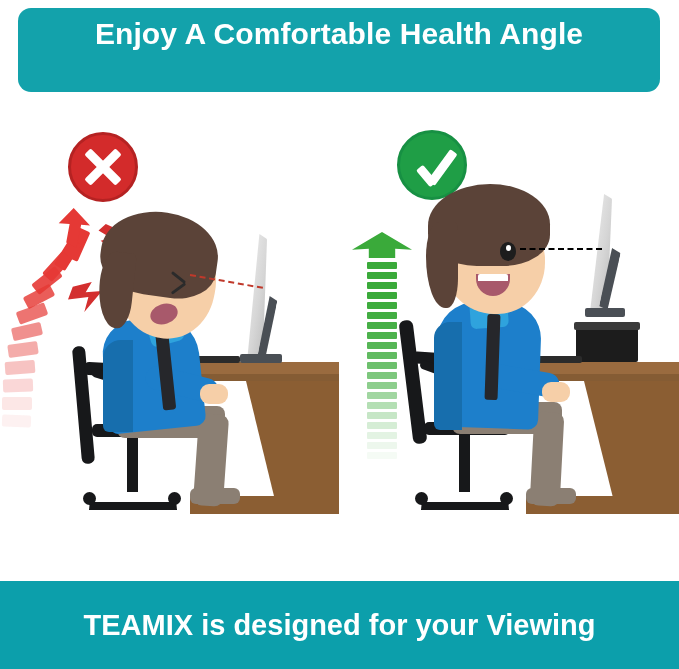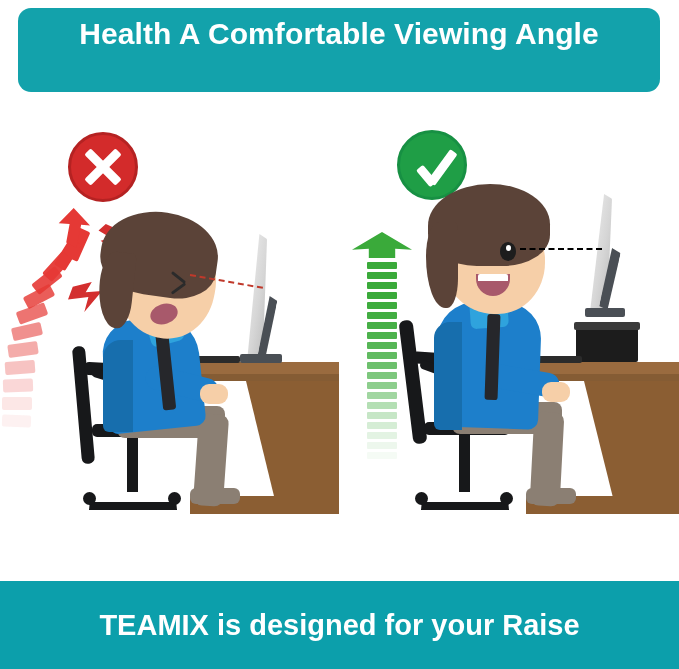--- a/index.html
+++ b/index.html
@@ -92,21 +92,21 @@
   .bar-red{position:absolute;background:#e53935;border-radius:2px;}
   .bar-green{position:absolute;background:#3aaa3a;border-radius:1px;}
   .bolt{position:absolute;background:#d32f2f;}
 </style>
 </head>
 <body>
 
 <div id="root">
 
   <div class="top-banner">
-    <div class="top-title">Health A Comfortable Viewing Angle</div>
+    <div class="top-title">Enjoy A Comfortable Health Angle</div>
   </div>
 
   <div class="stage">
 
     <div class="panel panel-left">
 
       <div class="badge badge-x">
         <div class="xbar a"></div>
         <div class="xbar b"></div>
       </div>
@@ -279,16 +279,16 @@
              border-radius:0 0 20px 20px;"></div>
         <div class="p" style="left:138px;top:178px;width:30px;height:7px;background:#ffffff;border-radius:2px 2px 0 0;"></div>
       </div>
 
       <div class="sightline" style="left:180px;top:152px;width:82px;"></div>
     </div>
 
   </div>
 
   <div class="bottom-banner">
-    <div class="bottom-title">TEAMIX is designed for your Raise</div>
+    <div class="bottom-title">TEAMIX is designed for your Viewing</div>
   </div>
 
 </div>
 
 </body></html>

